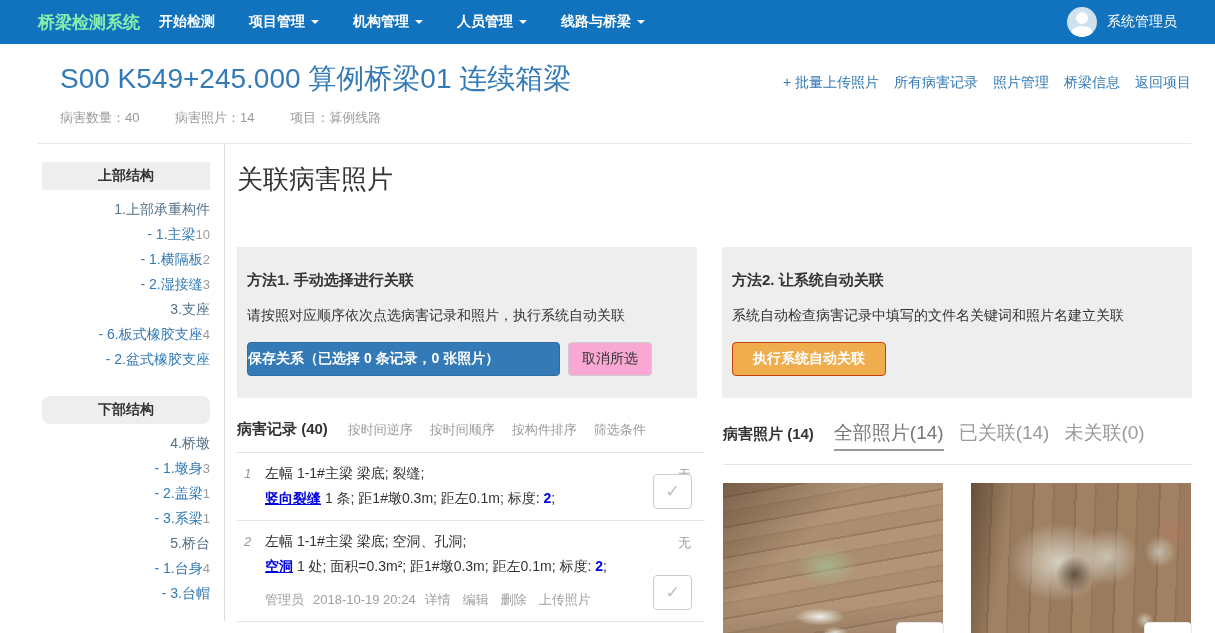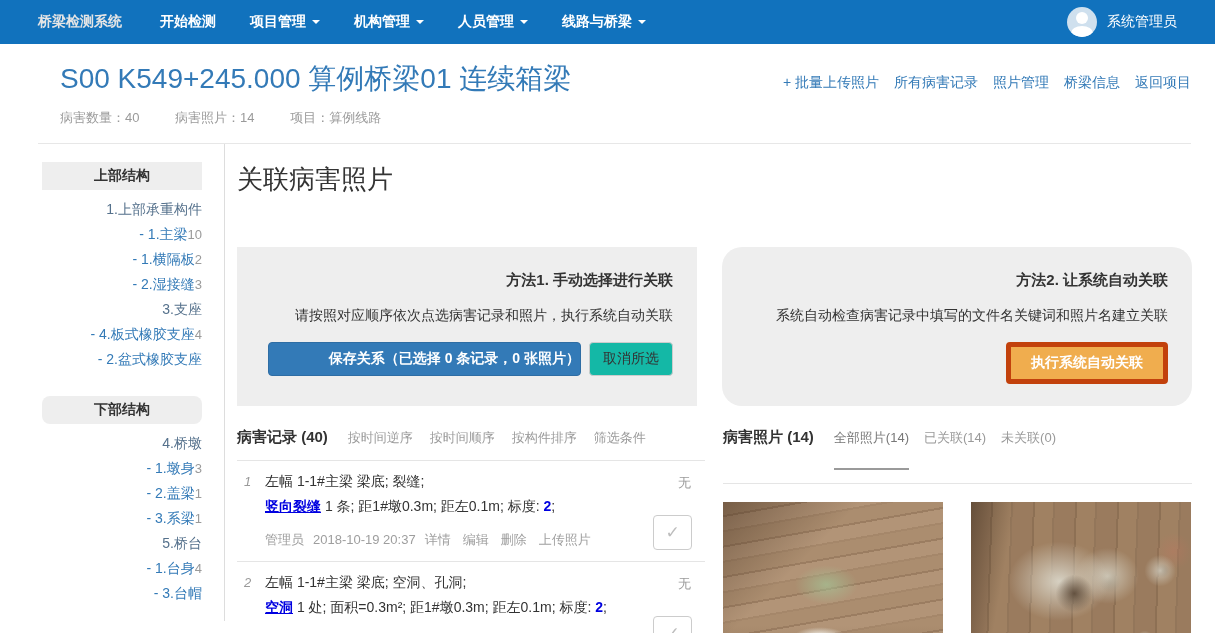--- a/index.html
+++ b/index.html
@@ -5,71 +5,71 @@
   * { box-sizing: border-box; }
   html,body { margin:0; padding:0; }
   body {
     width:1215px; height:633px; overflow:hidden; position:relative;
     background:#fff; color:#333;
     font-family:"Liberation Sans","DejaVu Sans",sans-serif;
     font-size:14px;
   }
   
   .navbar { height:44px; background:#1172bd; display:flex; align-items:center; padding:0 38px; }
-  .brand { color:#e5e5e5; font-size:14px; font-weight:bold; margin-right:38px; cursor:pointer; }
+  .brand { color:#86efac; font-size:17px; font-weight:bold; margin-right:19px; cursor:pointer; }
   .nav-item { color:#fff; font-size:14px; font-weight:bold; margin-right:34px; cursor:pointer; white-space:nowrap; }
   .caret { display:inline-block; width:0; height:0; border-top:4px solid #fff;
            border-left:4px solid transparent; border-right:4px solid transparent;
            margin-left:6px; vertical-align:2px; }
   .nav-right { margin-left:auto; display:flex; align-items:center; }
   .avatar { width:30px; height:30px; border-radius:50%; background:#cfe0ee; position:relative; overflow:hidden; margin-right:10px; cursor:pointer; }
   .avatar .head { position:absolute; width:12px; height:12px; border-radius:50%; background:#fff; left:9px; top:5px; }
   .avatar .body { position:absolute; width:22px; height:14px; border-radius:50% 50% 0 0; background:#fff; left:4px; top:19px; }
   .user-name { color:#fff; font-size:14px; }
   
   .page-head { padding:18px 24px 0 60px; }
   .head-row { display:flex; justify-content:space-between; align-items:flex-start; }
   .page-title { color:#337ab7; font-size:28px; font-weight:500; line-height:34px; }
   .head-links { display:flex; gap:15px; padding-top:12px; white-space:nowrap; }
   .head-links a { color:#337ab7; font-size:14px; text-decoration:none; cursor:pointer; }
   .meta-row { margin-top:13px; color:#9a9a9a; font-size:13px; }
   .meta-item { margin-right:32px; }
   .rule { border:none; border-top:1px solid #e7e7e7; margin:16px 24px 0 38px; }
   
   .layout { display:flex; height:477px; }
-  .sidebar { width:225px; flex:0 0 225px; padding:18px 22px 0 42px; border-right:1px solid #ddd; }
+  .sidebar { width:225px; flex:0 0 225px; padding:18px 14px 0 42px; border-right:1px solid #ddd; }
   .side-head { background:#eee; color:#333; font-weight:bold; font-size:14px; text-align:center; padding:5px 0; margin-bottom:7px; }
   .side-head.second { margin-top:24px;border-radius:8px; }
   .side-row { display:flex; justify-content:flex-end; height:25px; line-height:25px; font-size:14px; }
   .side-row .lbl { white-space:nowrap; }
   .side-row.parent .lbl { color:#55718c; }
   .side-row.child { cursor:pointer; }
   .side-row.child .lbl { color:#337ab7; }
   .side-row .count { color:#9a9a9a; font-size:13px; }
   
   .content { flex:1; padding:18px 23px 0 12px; }
   .content h2 { margin:0; font-size:26px; font-weight:500; color:#333; }
   .panels { display:flex; gap:25px; margin-top:50px; }
-  .panel { background:#eee; padding:24px 24px 22px; text-align:right; }
+  .panel { background:#eee; padding:24px 10px 22px; text-align:left; }
   .panel.left { width:460px; flex:0 0 460px; }
-  .panel.right { flex:1;border-radius:20px; }
+  .panel.right { flex:1; }
   .panel-title { font-size:15px; font-weight:bold; margin-bottom:17px; }
   .panel-desc { font-size:14px; margin-bottom:17px; }
   .btn { display:inline-block; border-radius:4px; font-size:14px; cursor:pointer; vertical-align:middle; }
   .btn-primary { background:#337ab7; border:1px solid #2e6da4; color:#fff; font-weight:bold; width:313px; padding:7px 0; }
-  .btn-default { background:#14b8a6; border:1px solid #ccc; color:#333; padding:7px 13px; margin-left:8px; }
-  .btn-warning { background:#f0ad4e; border:5px solid #c2410c; color:#fff; font-weight:bold; padding:7px 20px; }
+  .btn-default { background:#f9a8d4; border:1px solid #ccc; color:#333; padding:7px 13px; margin-left:8px; }
+  .btn-warning { background:#f0ad4e; border:1px solid #c2410c; color:#fff; font-weight:bold; padding:7px 20px; }
   
   .lists { display:flex; margin-top:22px; }
   .col-left { width:468px; flex:0 0 468px; margin-right:18px; }
   .col-right { flex:1; }
   .list-head { display:flex; align-items:baseline; border-bottom:1px solid #e5e5e5; padding-bottom:13px; }
   .list-title { font-size:15px; font-weight:bold; margin-right:20px; white-space:nowrap; }
   .sort-link { color:#9a9a9a; font-size:13px; margin-right:17px; cursor:pointer; white-space:nowrap; }
-  .tab { color:#9a9a9a; font-size:13px; margin-right:15px; cursor:pointer; padding-bottom:21px; white-space:nowrap; }
+  .tab { color:#9a9a9a; font-size:19px; margin-right:15px; cursor:pointer; padding-bottom:3px; white-space:nowrap; }
   .tab.active { color:#777; border-bottom:2px solid #9a9a9a; }
   .record { position:relative; padding:12px 0 12px 28px; border-bottom:1px solid #e5e5e5; }
   .rec-index { position:absolute; left:7px; top:13px; font-style:italic; color:#9a9a9a; font-size:13px; }
   .rec-line1 { font-size:14px; color:#333; padding-right:44px; }
   .rec-none { position:absolute; right:14px; top:13px; color:#9a9a9a; font-size:13px; }
   .rec-line2 { margin-top:7px; font-size:14px; color:#333; }
   .rec-link { color:#0000e0; font-weight:bold; text-decoration:underline; cursor:pointer; }
   .rec-scale { color:#0000e0; font-weight:bold; }
   .rec-footer { margin-top:15px; color:#9e9e9e; font-size:13px; }
   .rec-footer span { margin-right:9px; }
@@ -159,21 +159,21 @@
       </div>
     <div class="side-row child">
         <span class="lbl">- 2.湿接缝</span>
         <span class="count">3</span>
       </div>
     <div class="side-row parent">
         <span class="lbl">3.支座</span>
         <span class="count"></span>
       </div>
     <div class="side-row child">
-        <span class="lbl">- 4.板式橡胶支座</span>
+        <span class="lbl">- 6.板式橡胶支座</span>
         <span class="count">4</span>
       </div>
     <div class="side-row child">
         <span class="lbl">- 2.盆式橡胶支座</span>
         <span class="count"></span>
       </div>
 
     <div class="side-head second">下部结构</div>
     <div class="side-row parent">
         <span class="lbl">4.桥墩</span>
@@ -236,23 +236,20 @@
           <span class="sort-link">筛选条件</span>
         </div>
 
         <div class="record">
           <span class="rec-index">1</span>
           <div class="rec-line1">左幅 1-1#主梁 梁底; 裂缝;</div>
           <span class="rec-none">无</span>
           <div class="rec-line2">
             <span class="rec-link">竖向裂缝</span><span> 1 条; 距1#墩0.3m; 距左0.1m; 标度: </span><span class="rec-scale">2</span><span>;</span>
           </div>
-          <div class="rec-footer">
-            <span>管理员</span><span>2018-10-19 20:37</span><span class="act">详情</span><span class="act">编辑</span><span class="act">删除</span><span class="act">上传照片</span>
-          </div>
           <div class="rec-check">
               <span>✓</span>
             </div>
         </div>
 
         <div class="record">
           <span class="rec-index">2</span>
           <div class="rec-line1">左幅 1-1#主梁 梁底; 空洞、孔洞;</div>
           <span class="rec-none">无</span>
           <div class="rec-line2">

